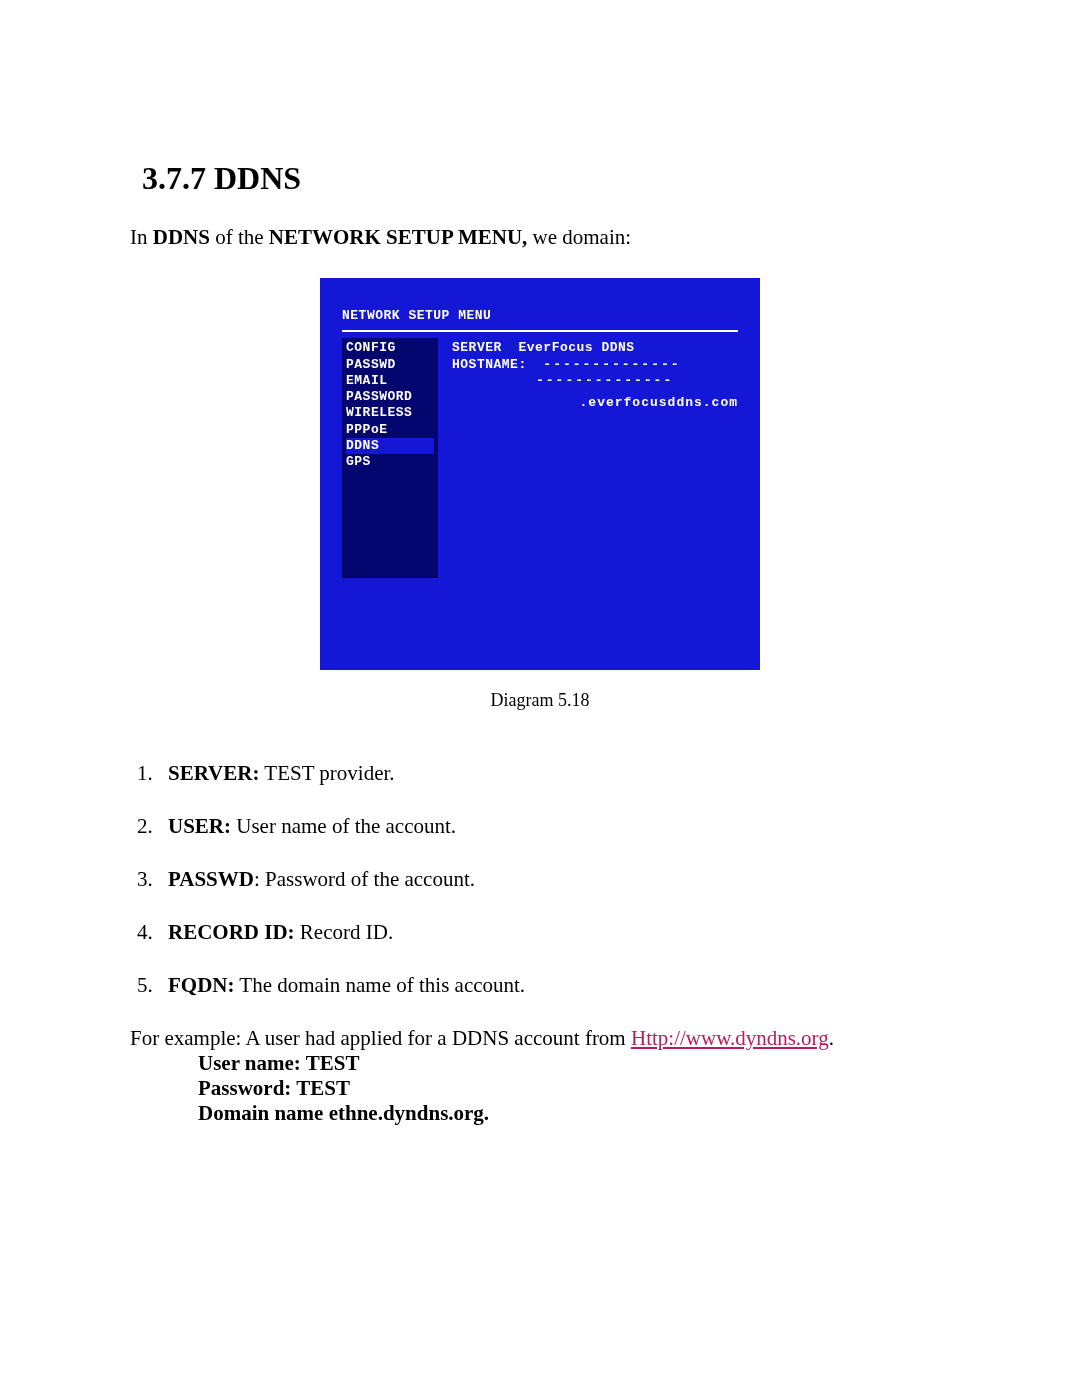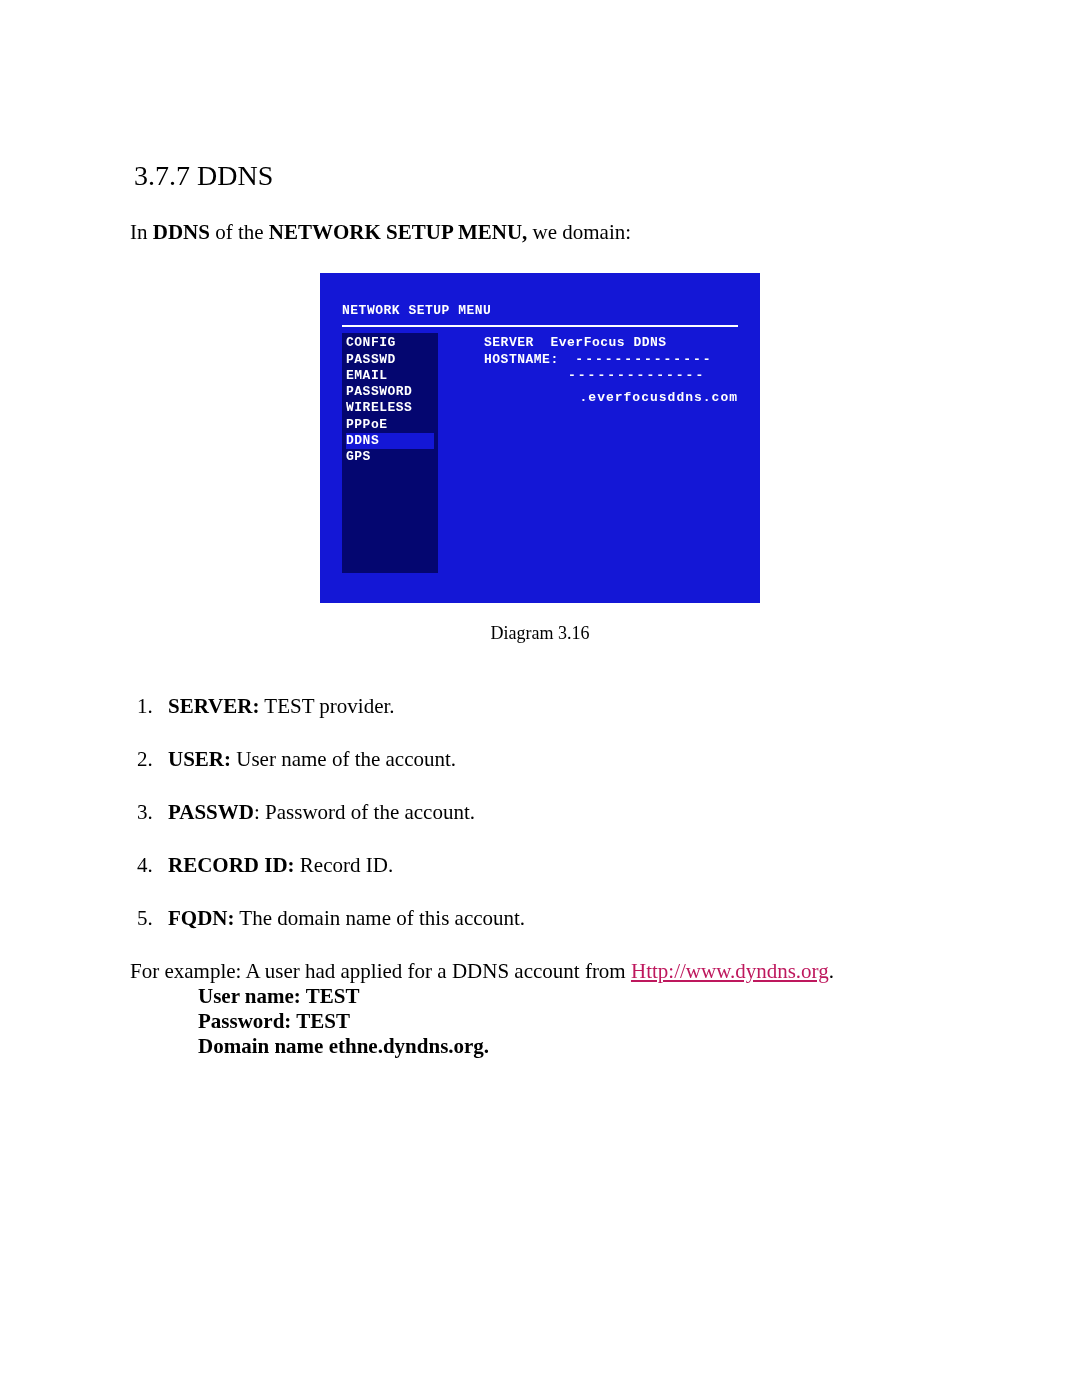--- a/index.html
+++ b/index.html
@@ -10,36 +10,36 @@
     font-family: "Times New Roman", Times, serif;
     color: #000000;
     font-size: 21px;
   }
   .page {
     box-sizing: border-box;
     width: 1080px;
     padding: 160px 130px 300px 130px;
   }
   .section-heading {
-    font-weight: normal;
-    font-size: 28px;
-    margin: 0 0 28px 4px;
+    font-weight: bold;
+    font-size: 32px;
+    margin: 0 0 28px 12px;
   }
   .intro {
     margin: 0 0 28px 0;
   }
 
   
   .terminal-wrap {
     width: 440px;
     margin: 0 auto 20px auto;
   }
   .terminal {
     width: 440px;
-    height: 330px;
+    height: 392px;
     background: #1417d6;
     color: #ffffff;
     font-family: "Courier New", Courier, monospace;
     font-weight: bold;
     font-size: 13px;
     position: relative;
     box-sizing: border-box;
     padding: 30px 22px 20px 22px;
     line-height: 1.25;
     letter-spacing: 0.5px;
@@ -47,21 +47,20 @@
   .terminal-title {
     margin-bottom: 6px;
   }
   .divider {
     border-top: 2px solid #ffffff;
     margin-bottom: 6px;
   }
   .terminal-body {
     display: flex;
     height: 240px;
-    gap: 32px;
   }
   .sidebar {
     width: 96px;
     background: #040670;
     padding: 2px 4px;
     box-sizing: border-box;
   }
   .sidebar .item { }
   .sidebar .item.sel { background: #1417d6; }
   .main {
@@ -145,21 +144,21 @@
           </div>
           <div class="row" style="padding-left:84px">
             <span class="host-input">--------------</span>
           </div>
           <div class="domain-suffix">.everfocusddns.com</div>
         </div>
       </div>
     </div>
   </div>
 
-  <p class="caption">Diagram 3.16</p>
+  <p class="caption">Diagram 5.18</p>
 
   <ol class="defs">
     <li>
       <span class="bold">SERVER:</span><span> TEST provider.</span>
     </li>
     <li>
       <span class="bold">USER:</span><span> User name of the account.</span>
     </li>
     <li>
       <span class="bold">PASSWD</span><span>: Password of the account.</span>

